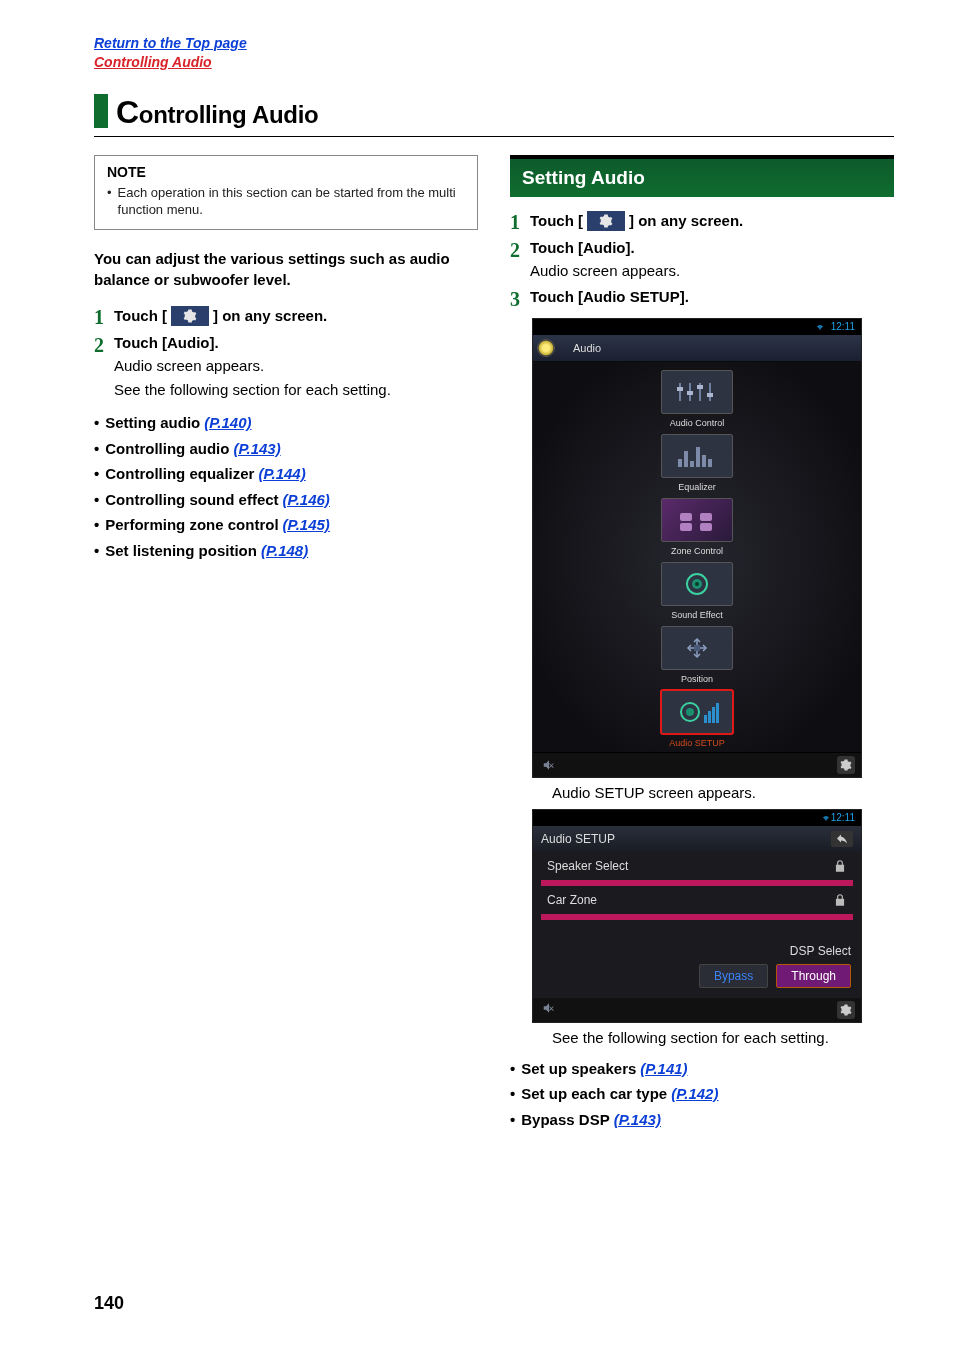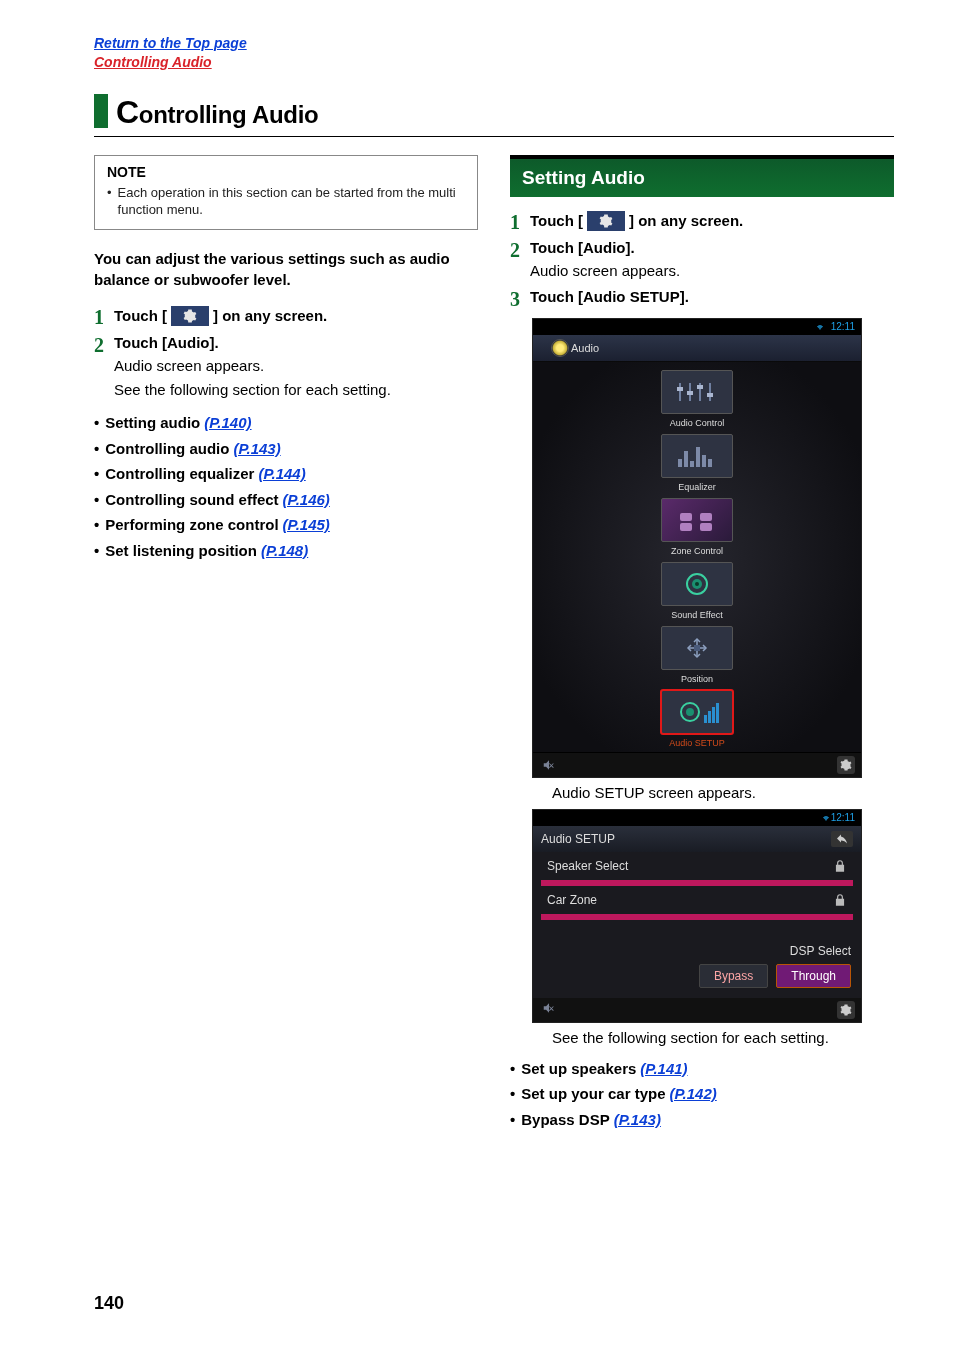--- a/index.html
+++ b/index.html
@@ -98,21 +98,21 @@
     font-size: 11px;
     color: #ddd;
   }
   .shot .statusbar {
     height: 16px; background:#000; display:flex; justify-content:flex-end; align-items:center;
     padding: 0 6px; color:#1ea0e6; font-size:10px;
   }
   .shot .statusbar .wifi { margin-right:6px; }
   .shot .breadcrumb {
     background: linear-gradient(#2c3448,#1b2030);
-    padding: 4px 18px; display:flex; align-items:center; gap:2px;
+    padding: 4px 4px; display:flex; align-items:center; gap:18px;
     border-bottom:1px solid #0a0a0a;
   }
   .shot .breadcrumb .cd {
     width:18px; height:18px; border-radius:50%;
     background: radial-gradient(circle,#ffeb7a 30%,#c8b23a 60%,#2a2a2a 70%);
     border:1px solid #555;
   }
   .shot .grid {
     display:grid; grid-template-columns: repeat(1,1fr); gap:6px;
     padding: 8px 22px 4px 22px;
@@ -143,21 +143,21 @@
   .shot2 .statusbar { height:16px; background:#000; display:flex; justify-content:flex-end; align-items:center; padding:0 6px; color:#1ea0e6; font-size:10px;}
   .shot2 .hdr { display:flex; justify-content:space-between; align-items:center; background:linear-gradient(#2a2f3b,#191c24); padding:5px 8px; }
   .shot2 .hdr .back { width:22px; height:16px; background:#333; border-radius:2px; display:flex; align-items:center; justify-content:center;}
   .shot2 .list { padding: 0px 8px 6px 8px; }
   .shot2 .row { display:flex; justify-content:space-between; padding:7px 6px; border-bottom:6px solid #be185d; }
   .shot2 .row .lock { width:14px; height:14px; }
   .shot2 .dsp { padding: 18px 10px 10px 10px; }
   .shot2 .dsp .lab { font-size:12px; margin-bottom:6px; display:block;text-align:right; }
   .shot2 .dsp .btns { display:flex; justify-content:flex-end; gap:8px; }
   .shot2 .dsp .btn {
-    padding:4px 14px; font-size:12px; border-radius:2px; border:1px solid #444; background:#2a2d36; color:#fca5a5;
+    padding:4px 14px; font-size:12px; border-radius:2px; border:1px solid #444; background:#2a2d36; color:#3b82f6;
   }
   .shot2 .dsp .btn.active { background:#701a75; border-color:#b85506; color:#fff; }
   .shot2 .bottombar { display:flex; justify-content:space-between; background:#111; padding:3px 6px; }
 
   .caption { font-size:15px; margin: 6px 0 4px 42px; }
 
   .page-number {
     position:absolute; left:94px; bottom:40px;
     font-weight:700; font-size:18px;
   }
@@ -463,21 +463,21 @@
     <div class="caption">See the following section for each setting.</div>
 
     <ul class="bullets">
       <li>
           <span class="b">•</span>
           <span class="t">Set up speakers</span>
           <a class="p">(P.141)</a>
         </li>
       <li>
           <span class="b">•</span>
-          <span class="t">Set up your car type</span>
+          <span class="t">Set up each car type</span>
           <a class="p">(P.142)</a>
         </li>
       <li>
           <span class="b">•</span>
           <span class="t">Bypass DSP</span>
           <a class="p">(P.143)</a>
         </li>
     </ul>
 
   </div>

